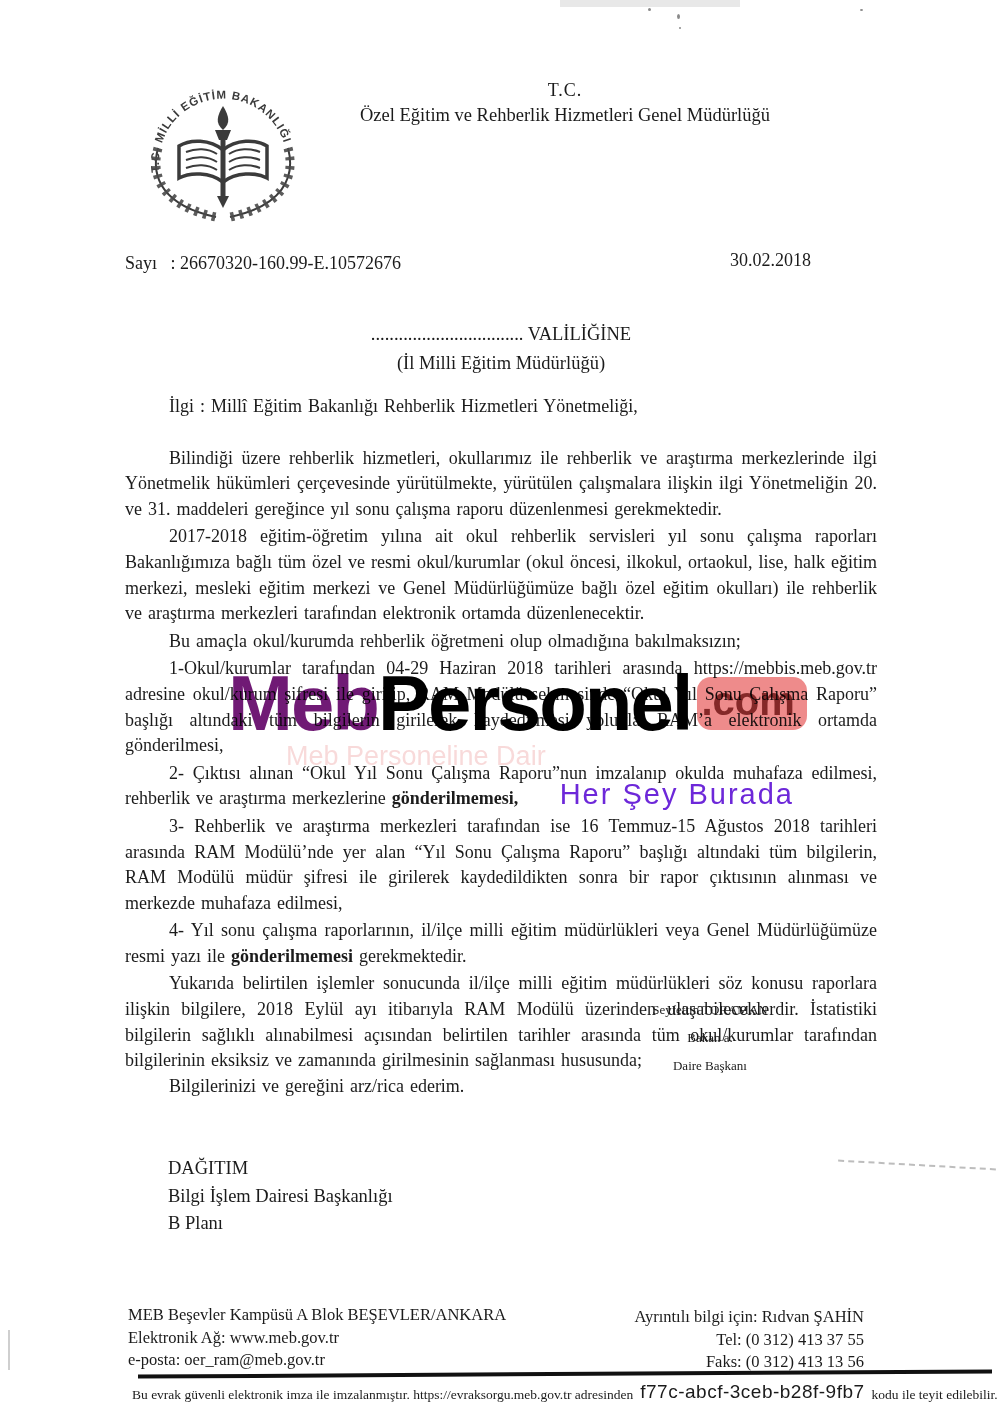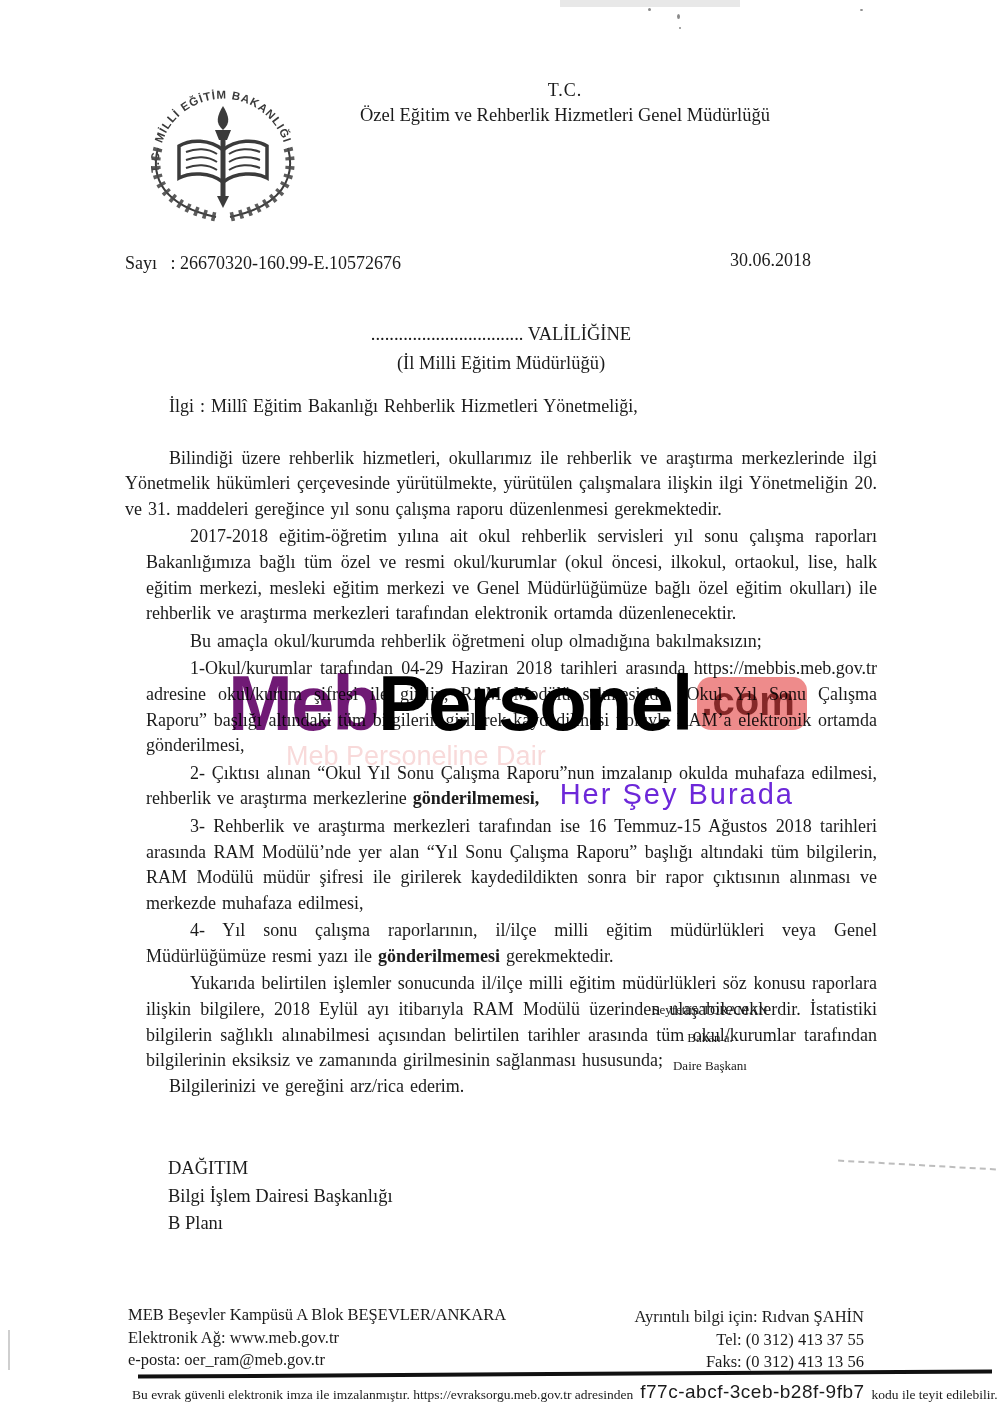--- a/index.html
+++ b/index.html
@@ -19,21 +19,21 @@
   .hdr .ministry{font-size:20px;margin-top:3px;letter-spacing:.5px;}
   .hdr .dir{font-size:18.5px;margin-top:4px;}
   
   .meta{position:absolute;left:125px;top:250px;font-size:18px;line-height:26px;}
   .date{position:absolute;left:730px;top:250px;font-size:18px;}
   .addr{position:absolute;left:125px;width:752px;top:320px;text-align:center;font-size:18.5px;line-height:29px;}
   
   .bodyflow{position:absolute;left:125px;width:752px;top:394px;font-size:18px;line-height:25.6px;text-align:justify;word-spacing:1.5px;}
   .bodyflow p{margin:0;text-indent:44px;}
   .bodyflow p.ilgi{margin-bottom:26px;text-indent:44px;}
-  .bodyflow p.gap{margin-top:2px;margin-left:21px;}
+  .bodyflow p.gap{margin-top:2px;}
   .bold{font-weight:bold;}
   .closing{text-indent:44px;margin-top:3px;}
   
   .wm{position:absolute;left:228px;top:658px;width:600px;mix-blend-mode:multiply;pointer-events:none;}
   .wm-row{display:flex;align-items:center;font-family:"Liberation Sans", sans-serif;font-weight:bold;}
   .wm-meb{font-size:78px;letter-spacing:-2px;}
   .wm-personel{font-size:78px;letter-spacing:-2px;}
   .wm-com{font-size:40px;color:#7f1d1d;background:#ee8585;border-radius:14px;padding:2px 12px 6px 4px;margin-left:6px;opacity:.95;}
   .wm-tag{display:flex;gap:14px;margin-top:-8px;margin-left:58px;font-family:"Liberation Sans", sans-serif;}
   .wm-tag .faint{color:#f3bcbc;font-size:27px;opacity:.55;}
@@ -95,21 +95,21 @@
   </svg>
 
   <div class="hdr">
     <div class="tc">T.C.</div>
     <div class="dir">Özel Eğitim ve Rehberlik Hizmetleri Genel Müdürlüğü</div>
   </div>
 
   <div class="meta">
     <div><span>Sayı</span>&nbsp;&nbsp;&nbsp;<span>: 26670320-160.99-E.10572676</span></div>
   </div>
-  <div class="date">30.06.2018</div>
+  <div class="date">30.02.2018</div>
 
   <div class="addr">
     <div>................................. VALİLİĞİNE</div>
     <div>(İl Milli Eğitim Müdürlüğü)</div>
   </div>
 
   <div class="bodyflow">
     <p class="ilgi">İlgi  :  Millî Eğitim Bakanlığı Rehberlik Hizmetleri Yönetmeliği,</p>
     <p>Bilindiği üzere rehberlik hizmetleri, okullarımız ile rehberlik ve araştırma merkezlerinde ilgi Yönetmelik hükümleri çerçevesinde yürütülmekte, yürütülen çalışmalara ilişkin  ilgi Yönetmeliğin 20. ve 31.  maddeleri  gereğince yıl sonu çalışma raporu düzenlenmesi gerekmektedir.</p>
     <p class="gap">2017-2018 eğitim-öğretim yılına ait okul rehberlik servisleri yıl sonu çalışma raporları Bakanlığımıza bağlı tüm özel ve resmi okul/kurumlar (okul öncesi, ilkokul, ortaokul, lise, halk eğitim merkezi, mesleki eğitim merkezi ve Genel Müdürlüğümüze bağlı özel eğitim okulları) ile rehberlik ve araştırma merkezleri tarafından  elektronik ortamda düzenlenecektir.</p>

